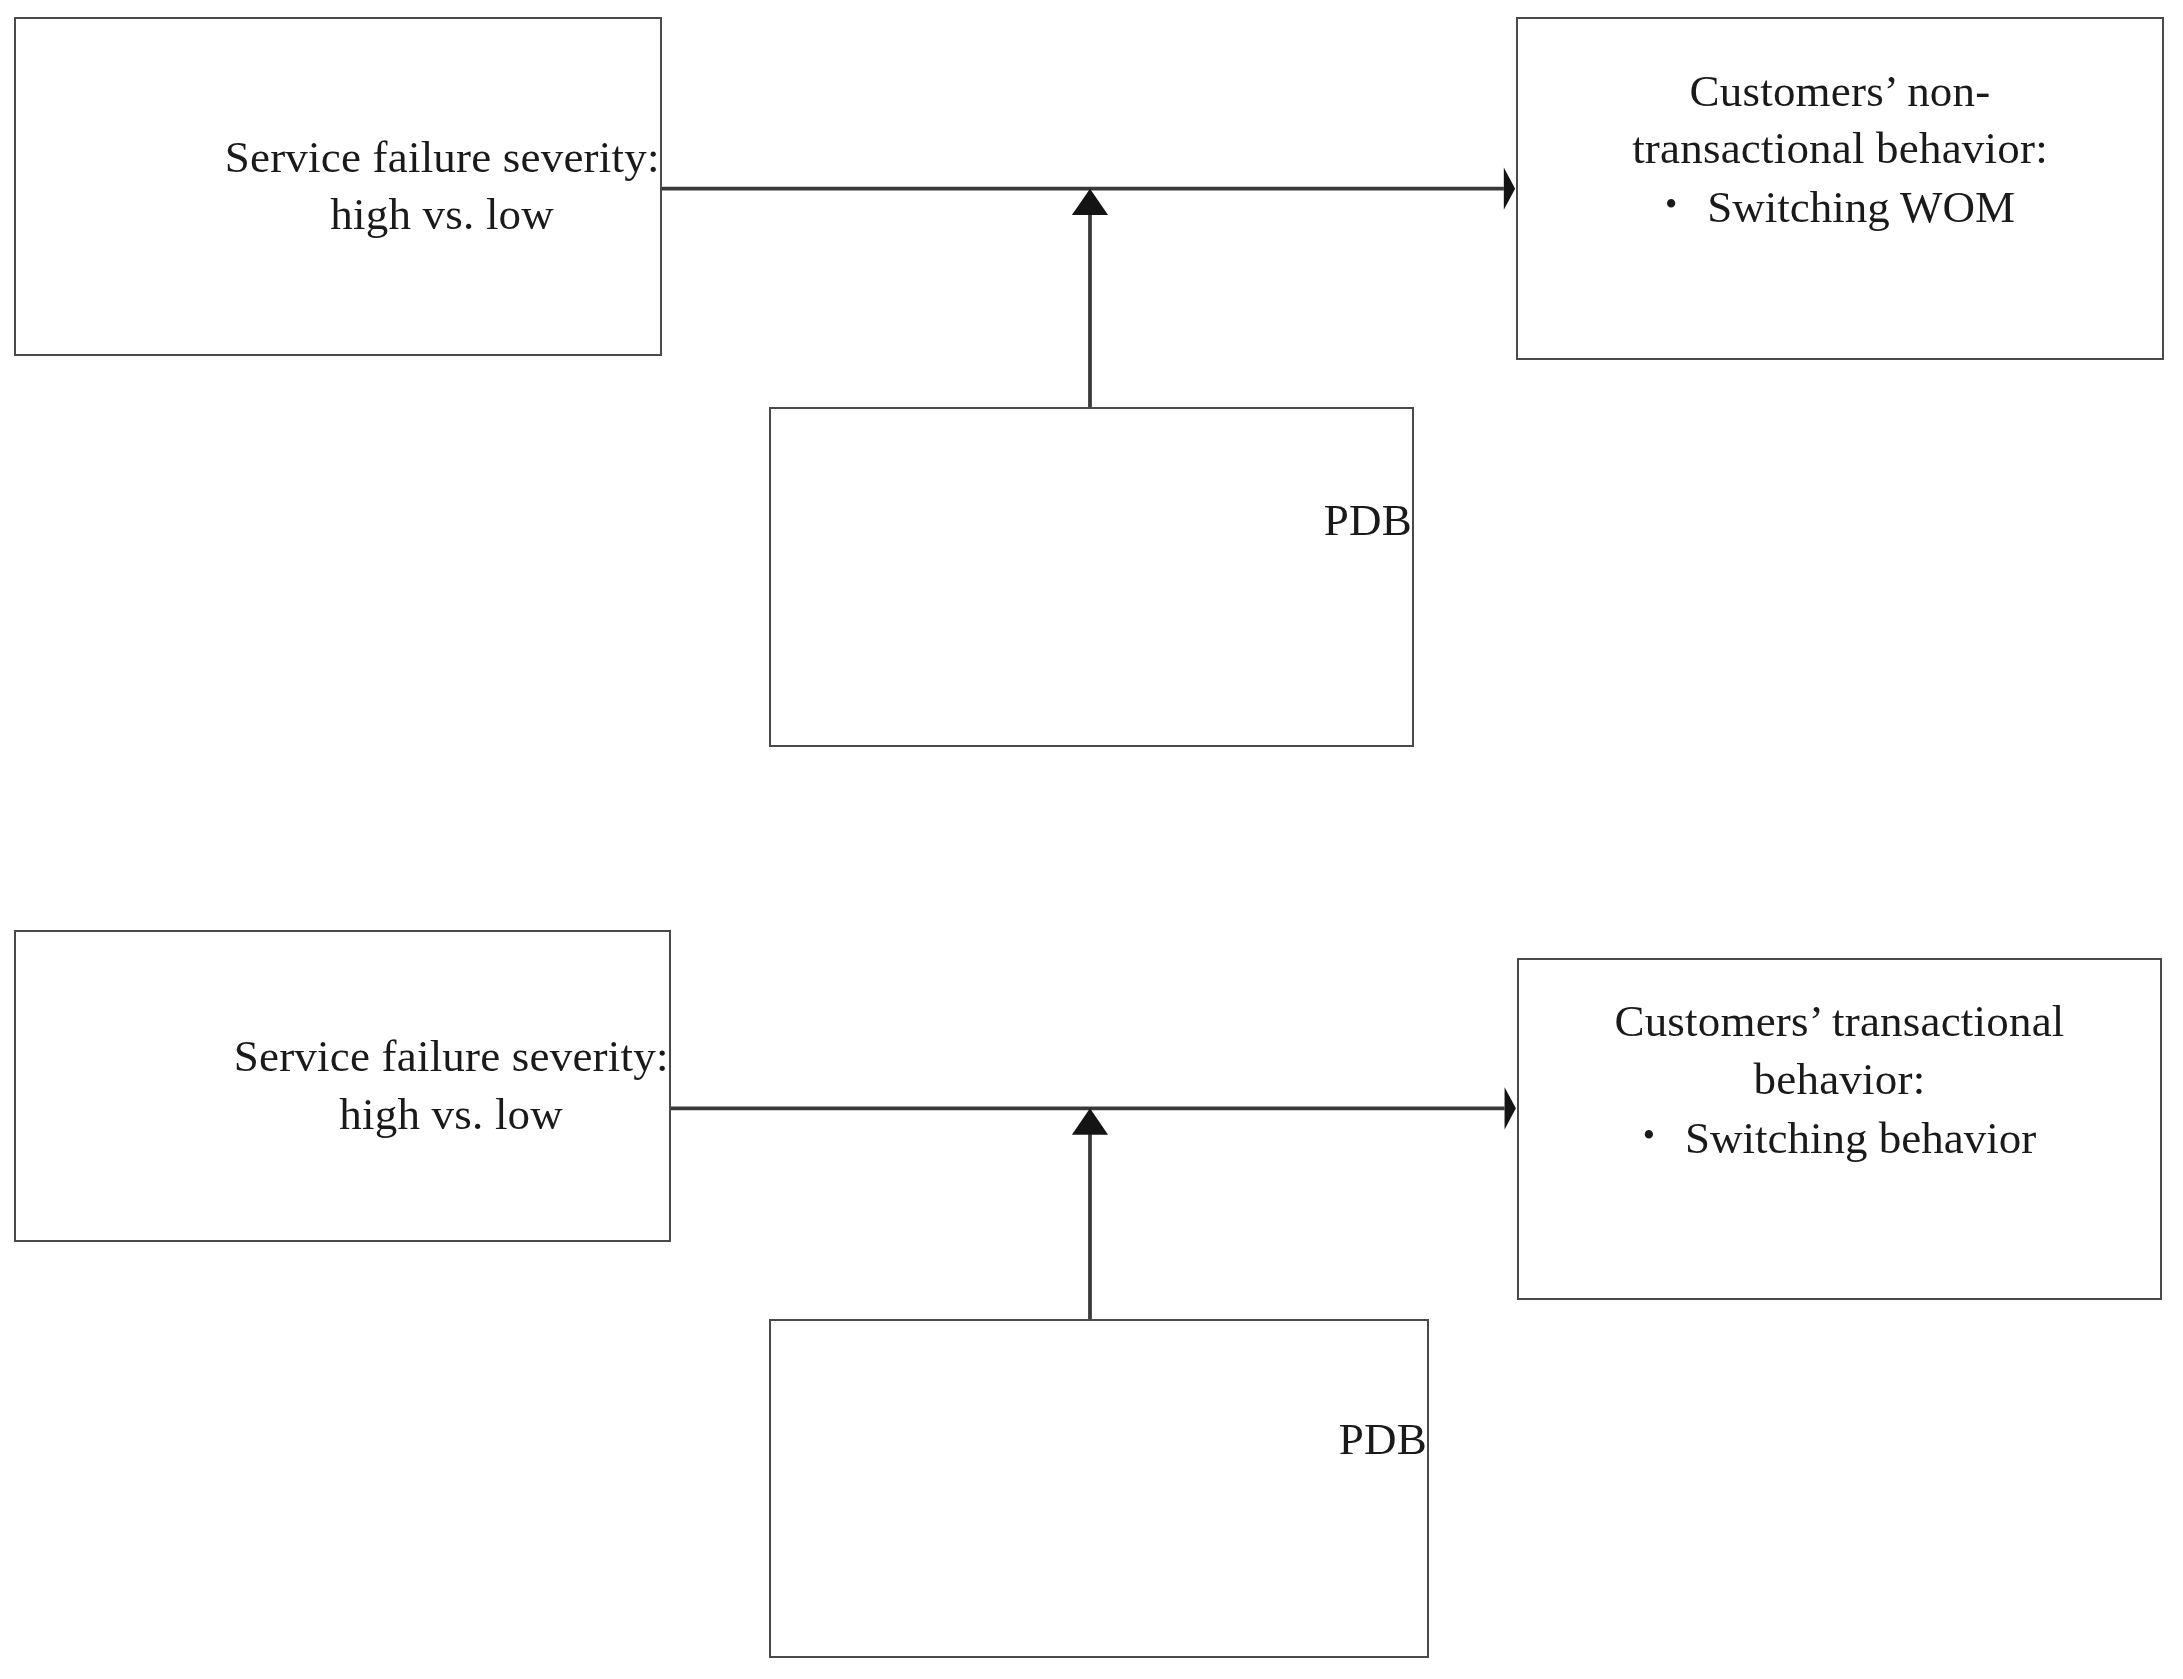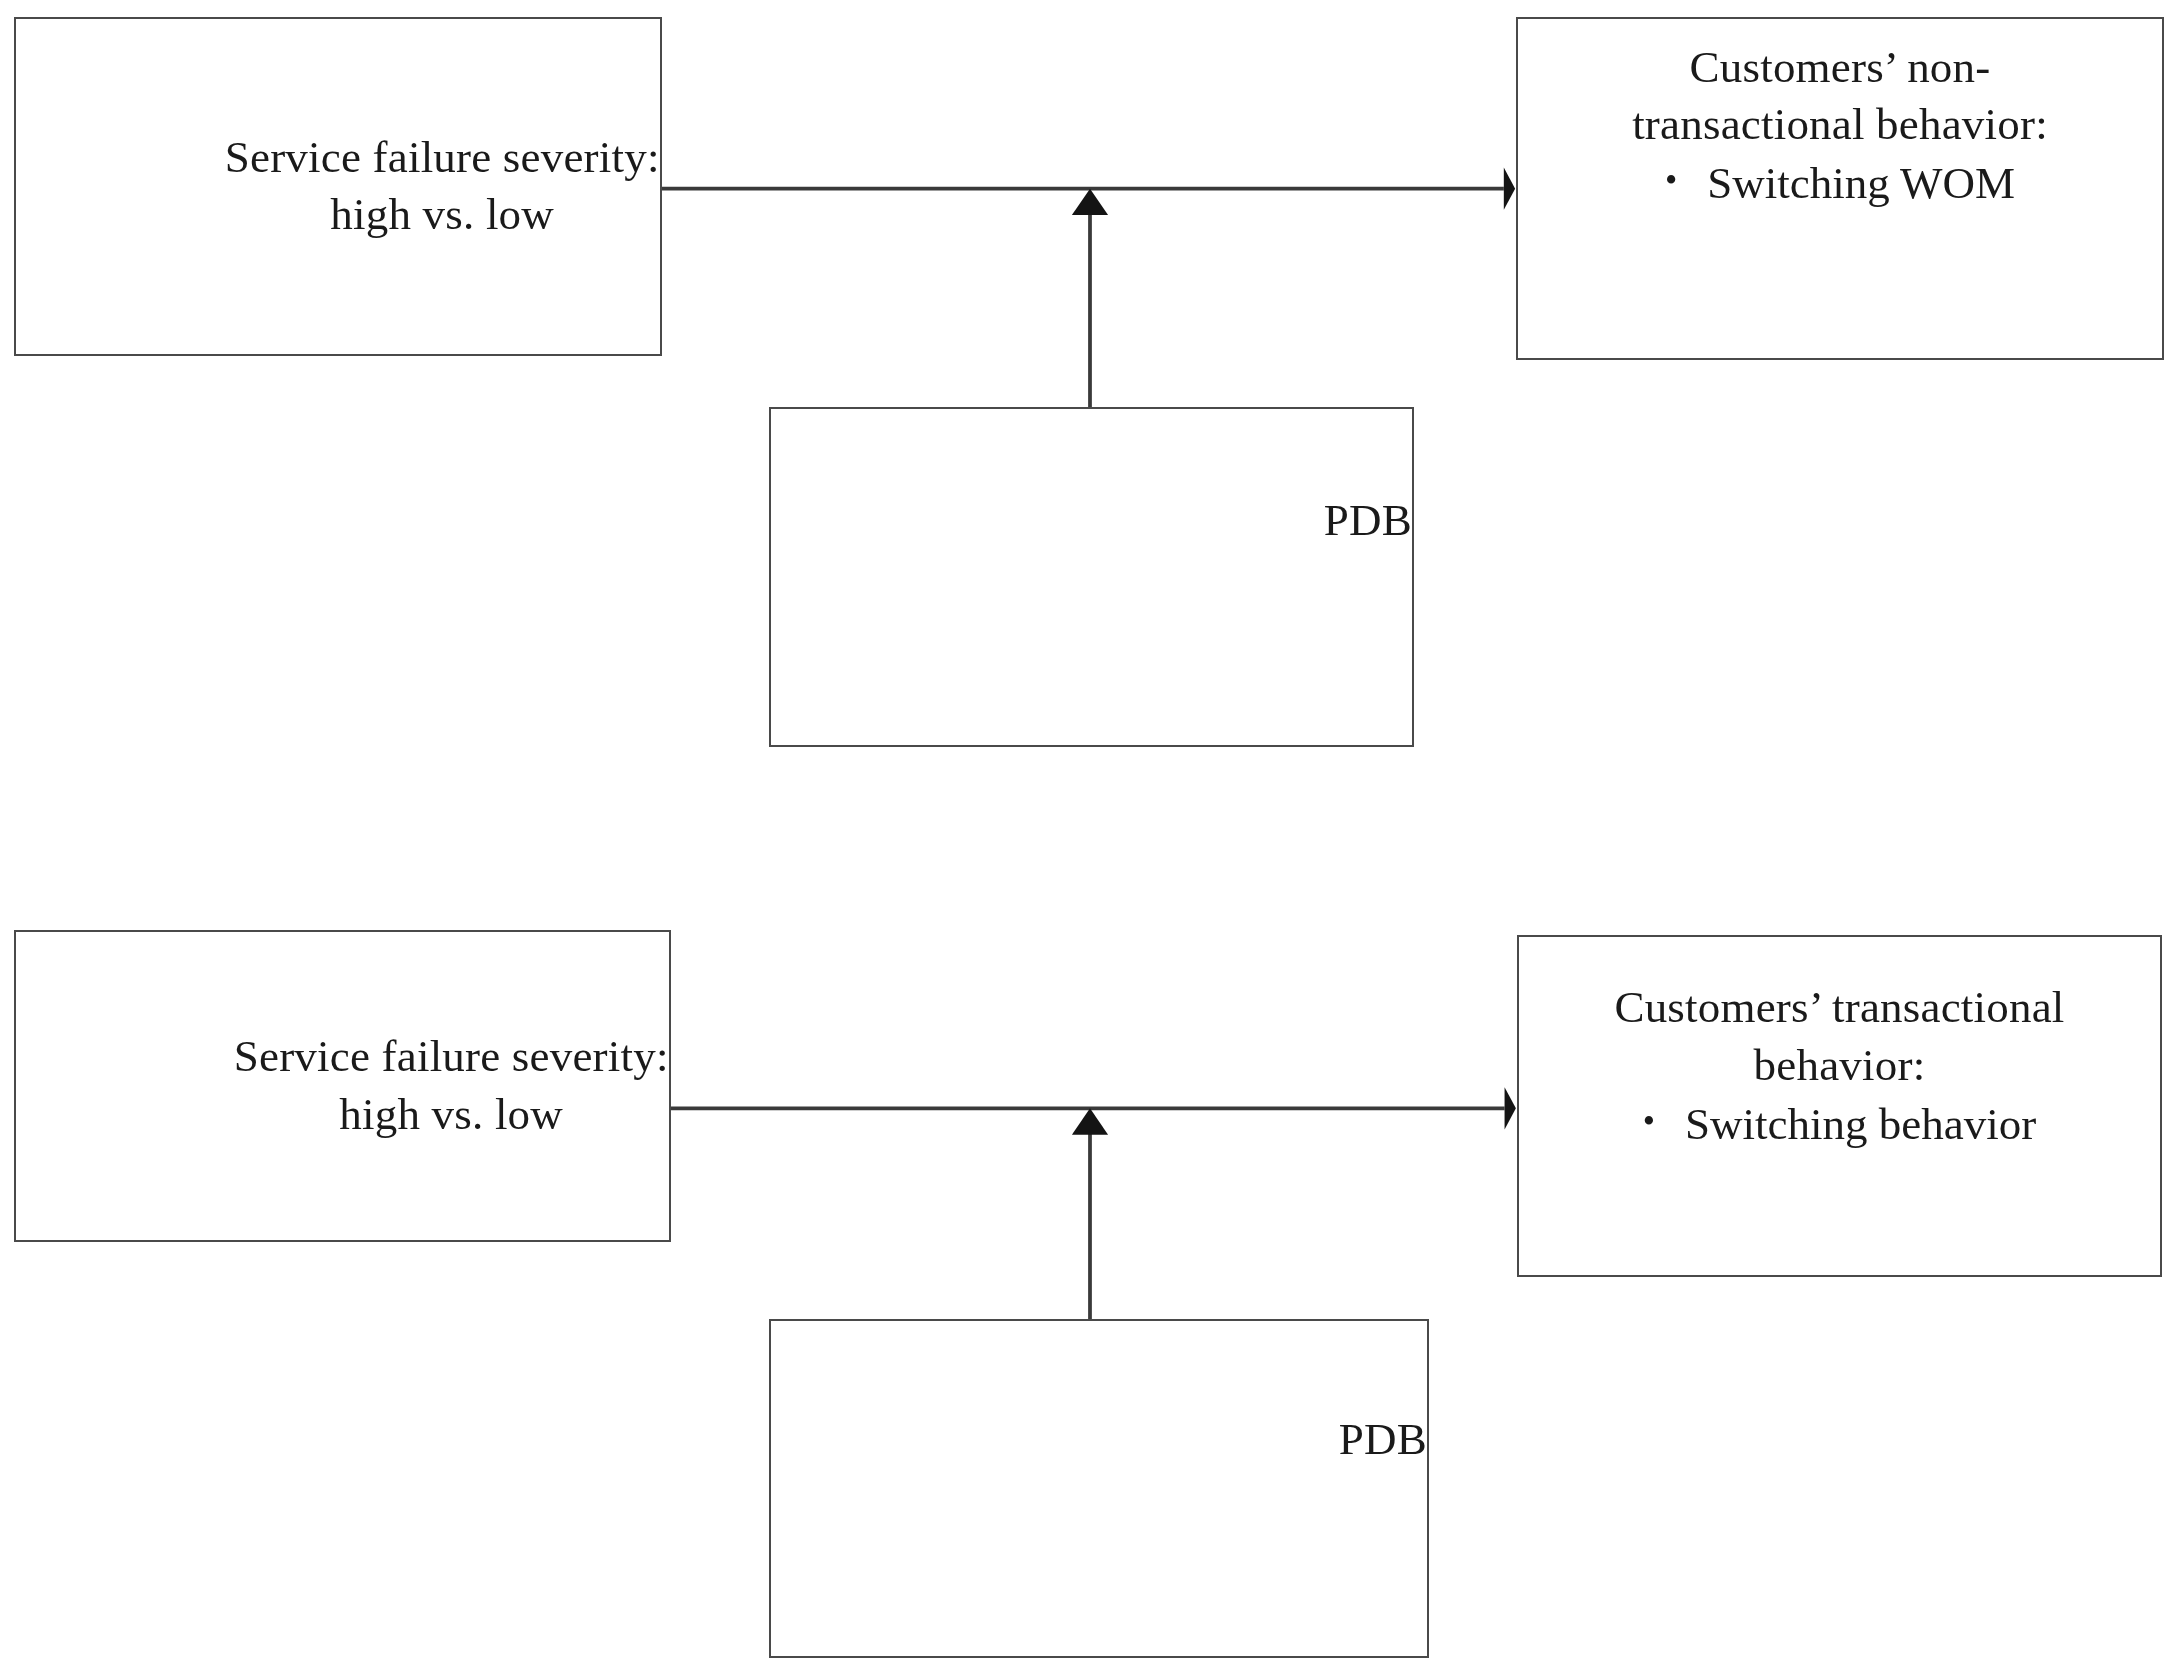--- a/index.html
+++ b/index.html
@@ -43,26 +43,26 @@
   }
   .bullet-dot {
     font-size: 35px;
     line-height: 1;
     margin-right: 30px;
     position: relative;
     top: -6px;
   }
   
   #box-severity-top   { left: 13.6px;   top: 16.6px;   width: 648px;  height: 339px; }
-  #box-nontrans       { left: 1516px; top: 16.6px;   width: 648px;  height: 343px; align-items: center; justify-content: flex-start; padding-top: 20px; }
+  #box-nontrans       { left: 1516px; top: 16.6px;   width: 648px;  height: 343px; align-items: center; justify-content: flex-start; padding-top: 44px; }
   #box-pdb-top        { left: 769px; top: 407px;  width: 645px;  height: 340px; justify-content: flex-start; padding-top: 83px; }
 
   
   #box-severity-bottom{ left: 13.6px;   top: 930px; width: 657px;  height: 312px; }
-  #box-trans          { left: 1517px; top: 935px; width: 645px;  height: 342px; align-items: center; justify-content: flex-start; padding-top: 42px; }
+  #box-trans          { left: 1517px; top: 958px; width: 645px;  height: 342px; align-items: center; justify-content: flex-start; padding-top: 33px; }
   #box-pdb-bottom     { left: 769px; top: 1319px; width: 660px;  height: 339px; justify-content: flex-start; padding-top: 90px; }
 
   .edge-svg {
     position: absolute;
     left: 0;
     top: 0;
     width: 2183px;
     height: 1680px;
     pointer-events: none;
   }

